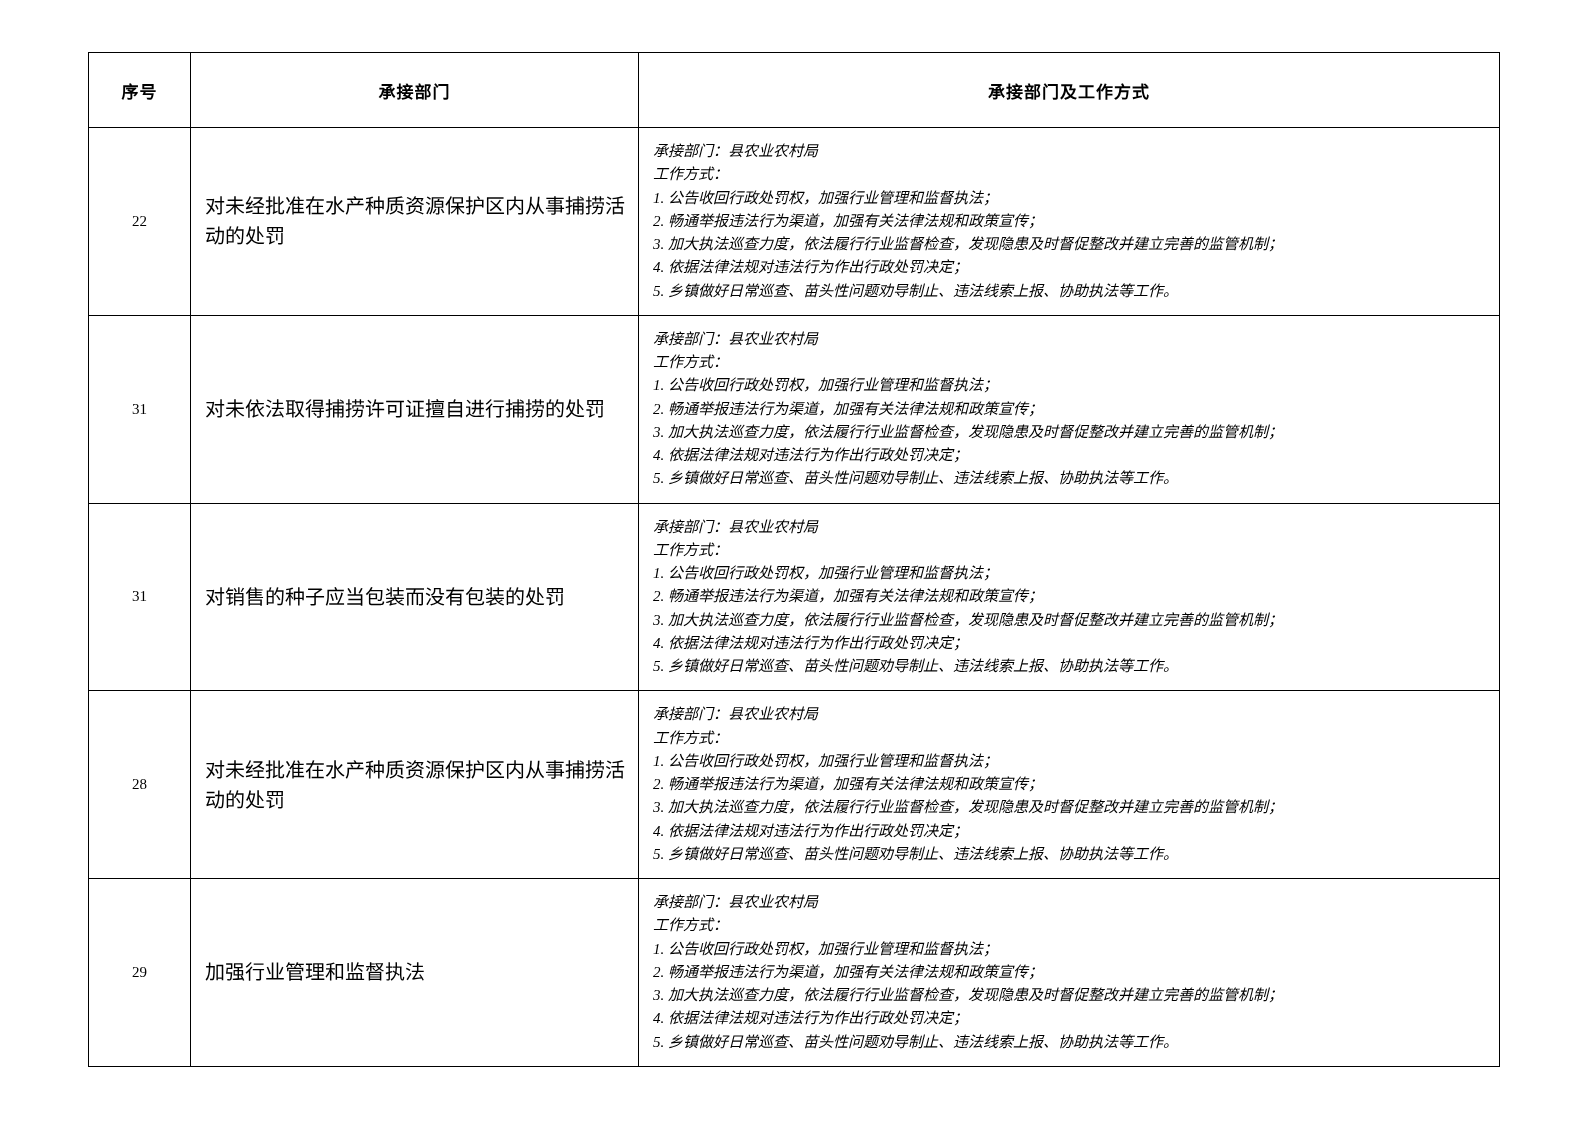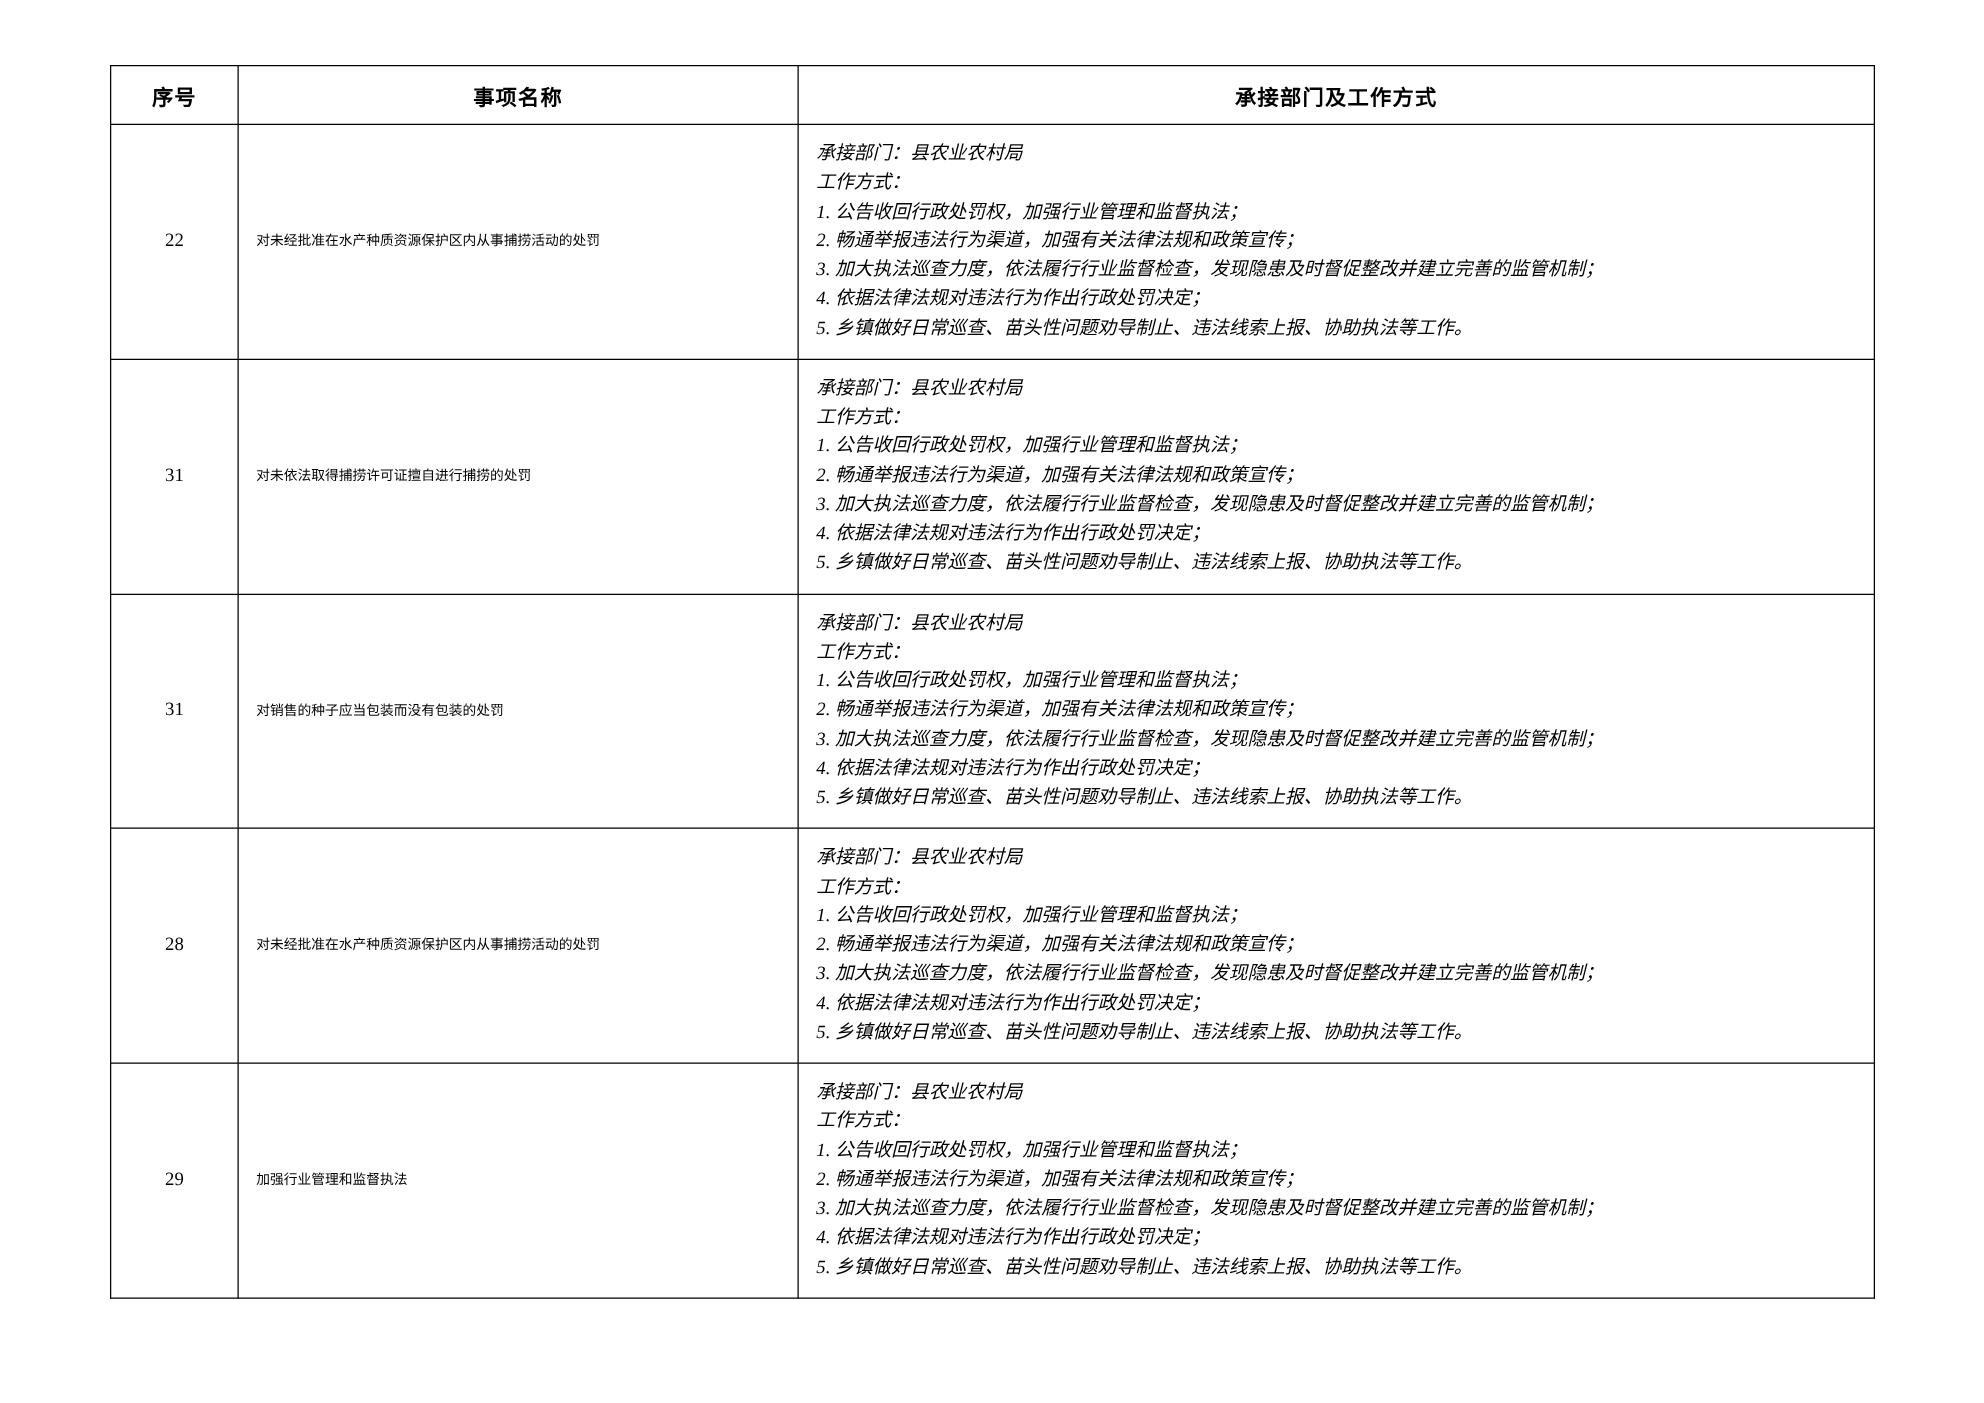--- a/index.html
+++ b/index.html
@@ -23,41 +23,41 @@
     position: relative;
   }
   table.doc-table {
     border-collapse: collapse;
     width: 1411px;
     table-layout: fixed;
   }
   table.doc-table td, table.doc-table th {
     border: 1px solid #000000;
     vertical-align: middle;
-    padding: 0;
+    padding: 14px;
   }
   col.c-seq { width: 102px; }
   col.c-name { width: 448px; }
   col.c-dept { width: 861px; }
 
   thead th {
     height: 46px;
     text-align: center;
     font-weight: bold;
     font-size: 17px;
     letter-spacing: 1px;
     font-family: "Liberation Serif", "DejaVu Serif", serif;
   }
   tbody td.seq {
     text-align: center;
     font-size: 15px;
     font-family: "Liberation Serif", "DejaVu Serif", serif;
   }
   tbody td.name {
-    font-size: 11px;
+    font-size: 20px;
     padding: 0 10px 0 14px;
     line-height: 1.5;
     font-family: Liberation Serif, serif;
     margin-left: 22px;
   }
   tbody td.dept {
     font-size: 15px;
     padding: 12px 12px 12px 14px;
     line-height: 1.55;
     vertical-align: top;
@@ -82,21 +82,21 @@
 <div class="page">
   <table class="doc-table">
     <colgroup>
       <col class="c-seq">
       <col class="c-name">
       <col class="c-dept">
     </colgroup>
     <thead>
       <tr>
         <th>序号</th>
-        <th>事项名称</th>
+        <th>承接部门</th>
         <th>承接部门及工作方式</th>
       </tr>
     </thead>
     <tbody id="table-body">
         <tr>
           <td class="seq">22</td>
           <td class="name">对未经批准在水产种质资源保护区内从事捕捞活动的处罚</td>
           <td class="dept">
             <div class="dept-line">承接部门：县农业农村局</div>
             <div class="dept-line">工作方式：</div>

